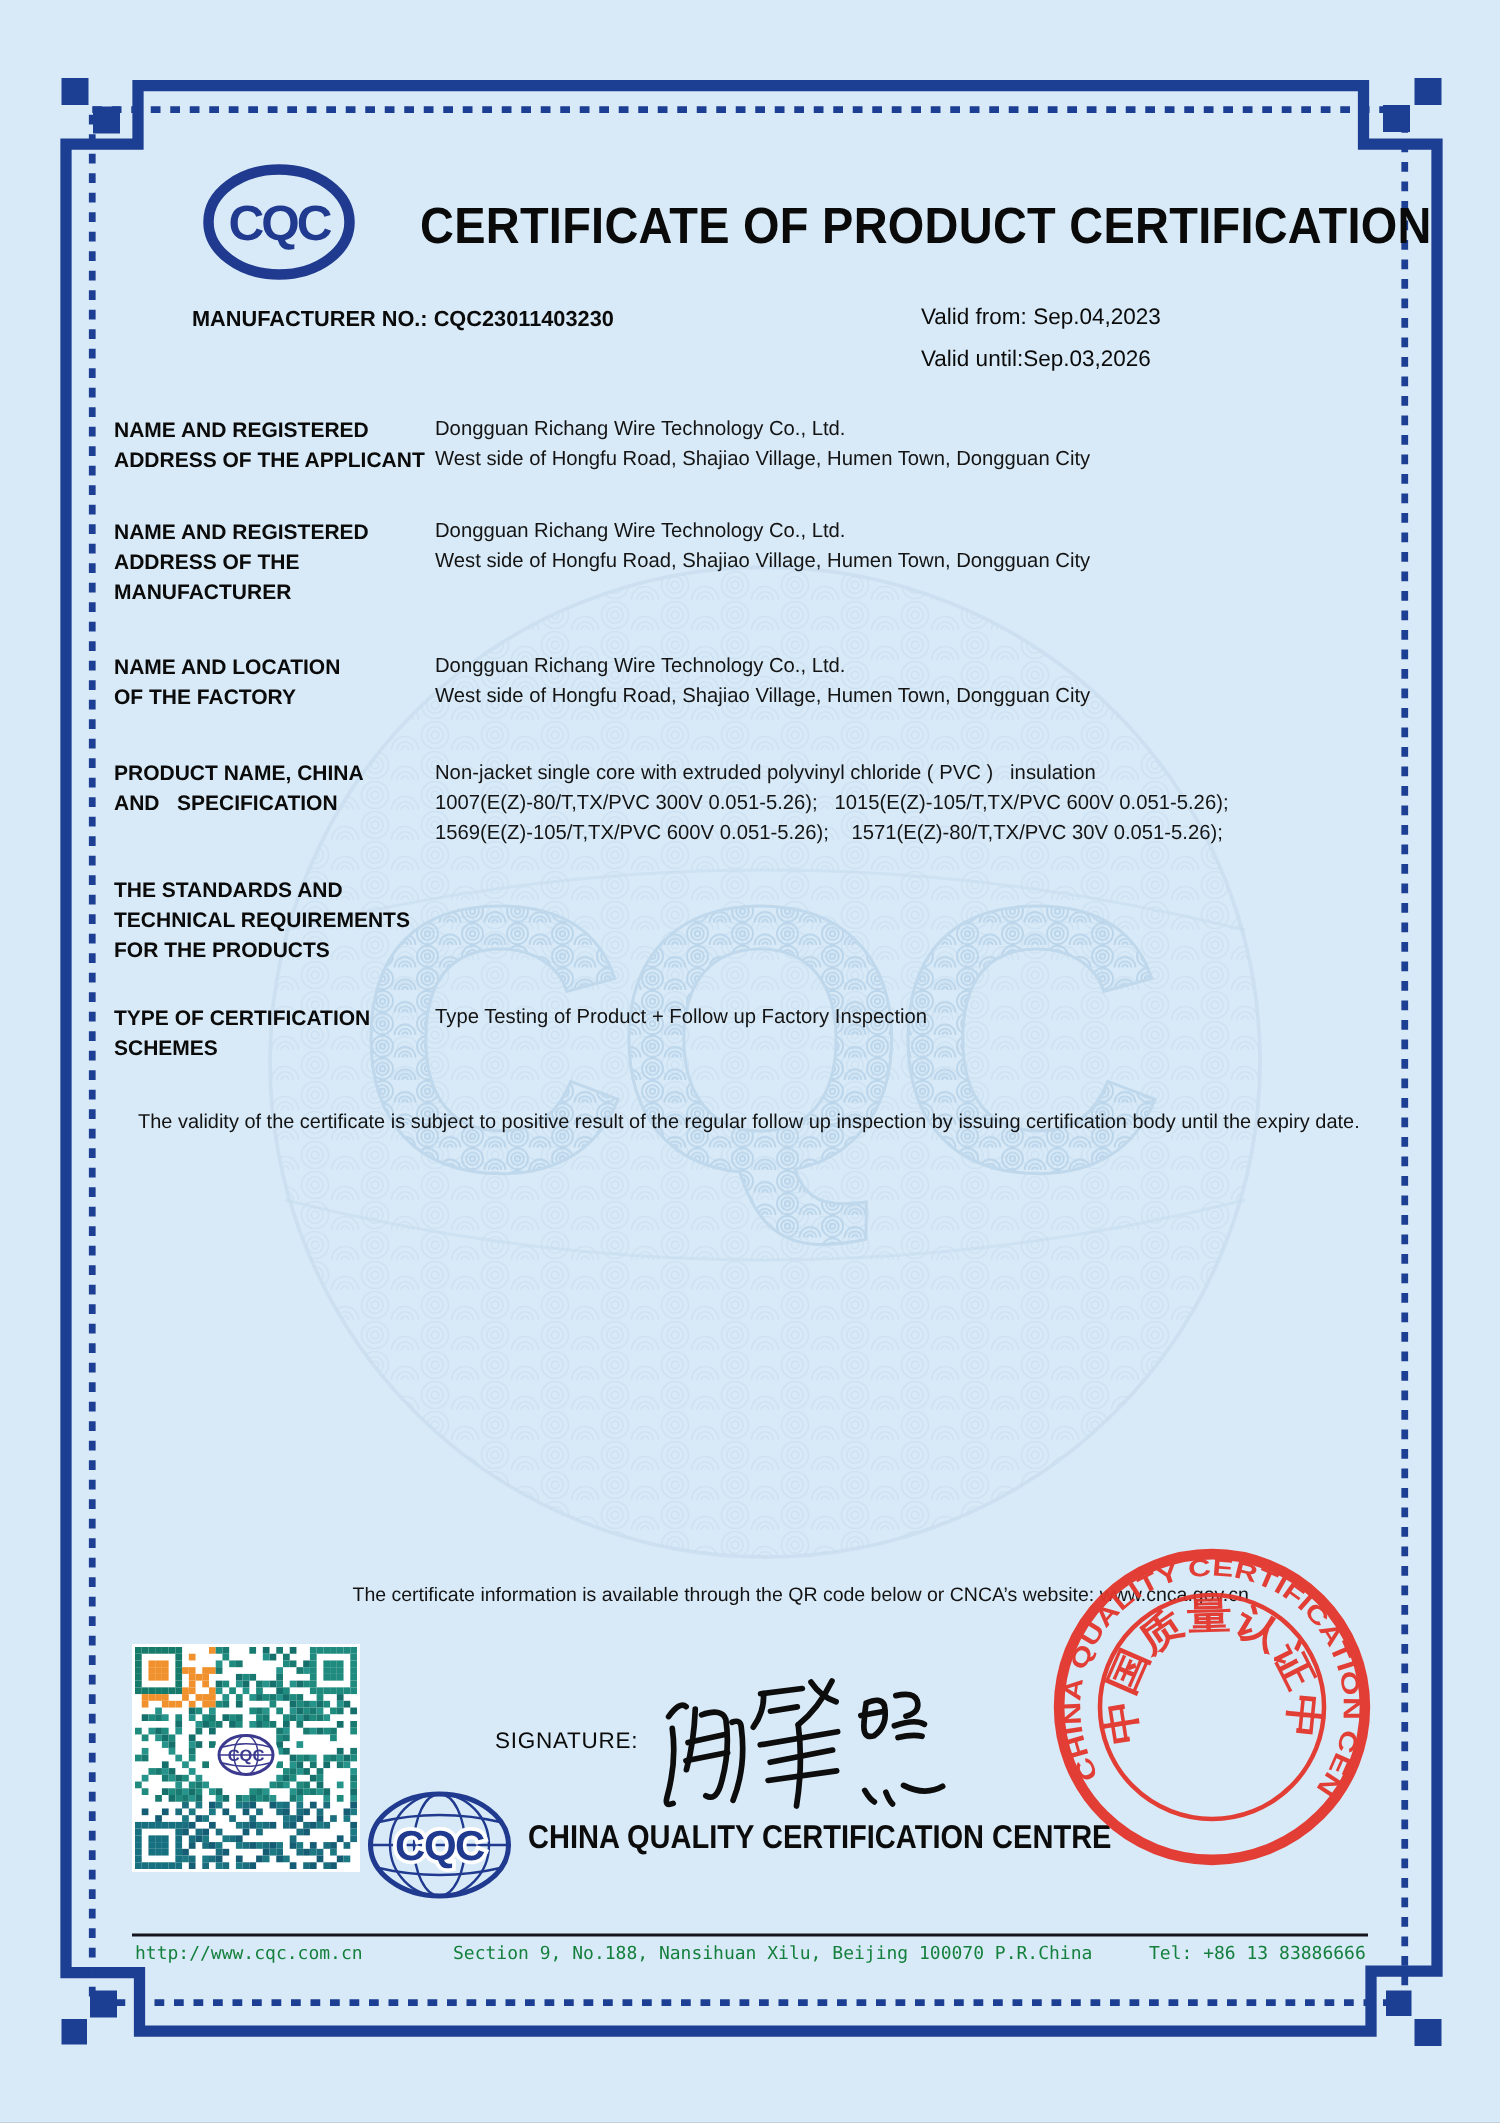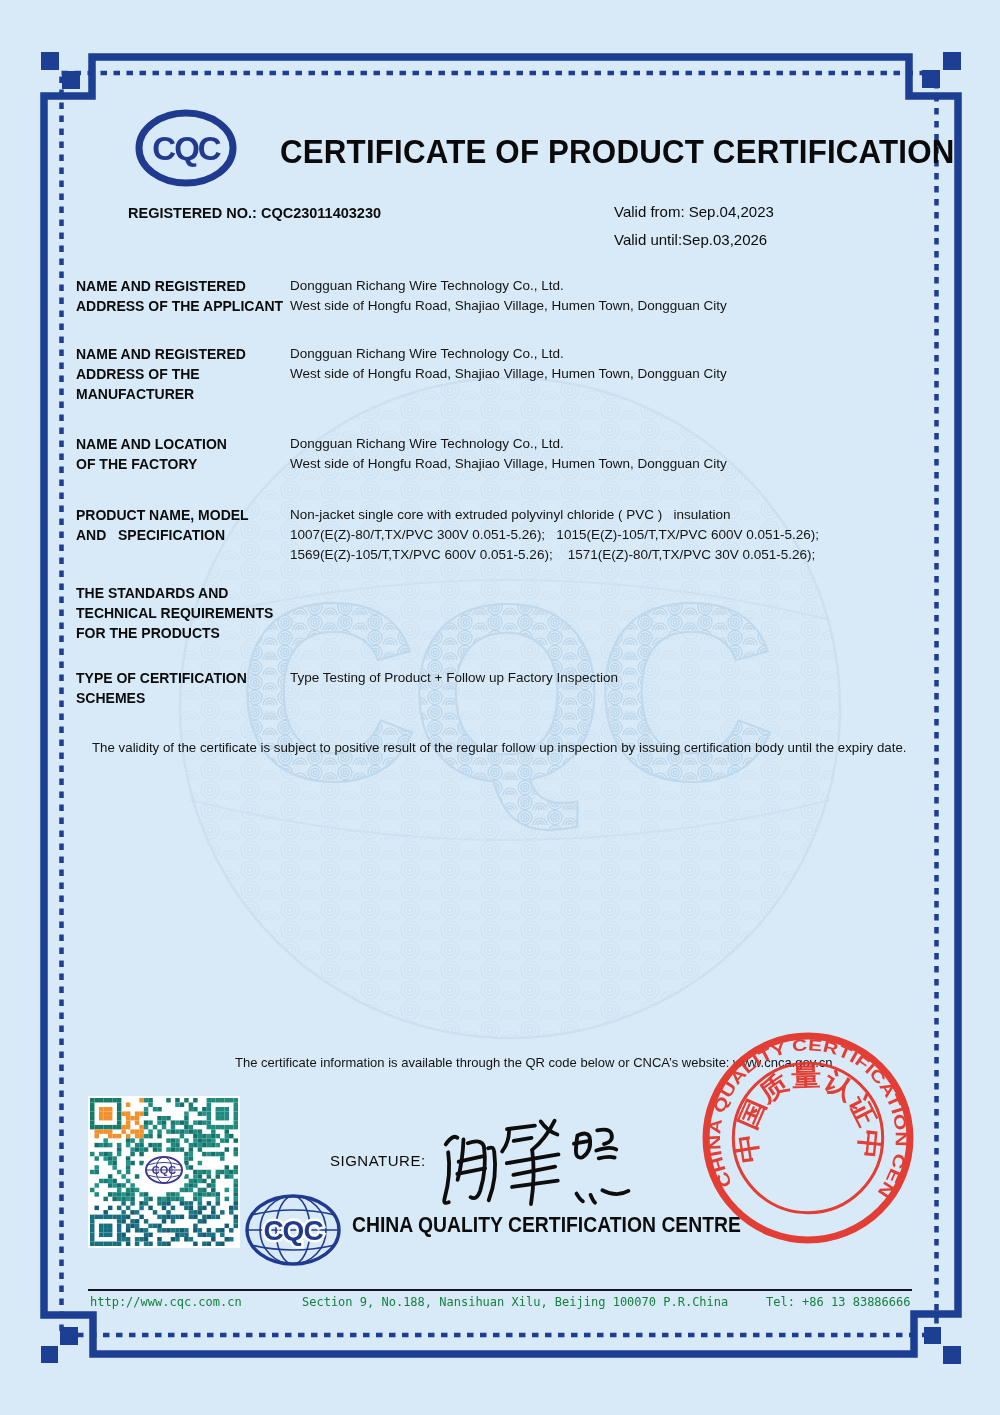--- a/index.html
+++ b/index.html
@@ -83,21 +83,21 @@
 
   <svg class="abs" style="left:134px;top:107px" width="104" height="82" viewBox="0 0 104 82">
     <ellipse cx="52" cy="41" rx="47" ry="35" fill="none" stroke="#203a8f" stroke-width="7"></ellipse>
     <text x="52" y="53" text-anchor="middle" font-size="33" font-weight="bold" style="letter-spacing:-2px" fill="#203a8f">CQC</text>
   </svg>
   <div class="abs" style="left:280px;top:132px">
     <div class="title-text">CERTIFICATE OF PRODUCT CERTIFICATION</div>
   </div>
 
   <div class="abs certno" style="left:128px;top:205px">
-    <span>REGISTERED NO.:</span>
+    <span>MANUFACTURER NO.:</span>
     <span>CQC23011403230</span>
   </div>
   <div class="abs valid" style="left:614px;top:198px">
     <div>
       <b>Valid from:</b>
       <span>Sep.04,2023</span>
     </div>
     <div>
       <b>Valid until:</b><b>Sep.03,2026</b>
     </div>
@@ -116,21 +116,21 @@
     <div class="val pre">Dongguan Richang Wire Technology Co., Ltd.
 West side of Hongfu Road, Shajiao Village, Humen Town, Dongguan City</div>
   </div>
   <div class="abs field-row" style="top:434px">
     <div class="lbl pre">NAME AND LOCATION
 OF THE FACTORY</div>
     <div class="val pre">Dongguan Richang Wire Technology Co., Ltd.
 West side of Hongfu Road, Shajiao Village, Humen Town, Dongguan City</div>
   </div>
   <div class="abs field-row" style="top:505px">
-    <div class="lbl pre">PRODUCT NAME, MODEL
+    <div class="lbl pre">PRODUCT NAME, CHINA
 AND   SPECIFICATION</div>
     <div class="val pre">Non-jacket single core with extruded polyvinyl chloride ( PVC )   insulation
 1007(E(Z)-80/T,TX/PVC 300V 0.051-5.26);   1015(E(Z)-105/T,TX/PVC 600V 0.051-5.26);
 1569(E(Z)-105/T,TX/PVC 600V 0.051-5.26);    1571(E(Z)-80/T,TX/PVC 30V 0.051-5.26);</div>
   </div>
   <div class="abs field-row" style="top:583px">
     <div class="lbl pre">THE STANDARDS AND
 TECHNICAL REQUIREMENTS
 FOR THE PRODUCTS</div>
   </div>

